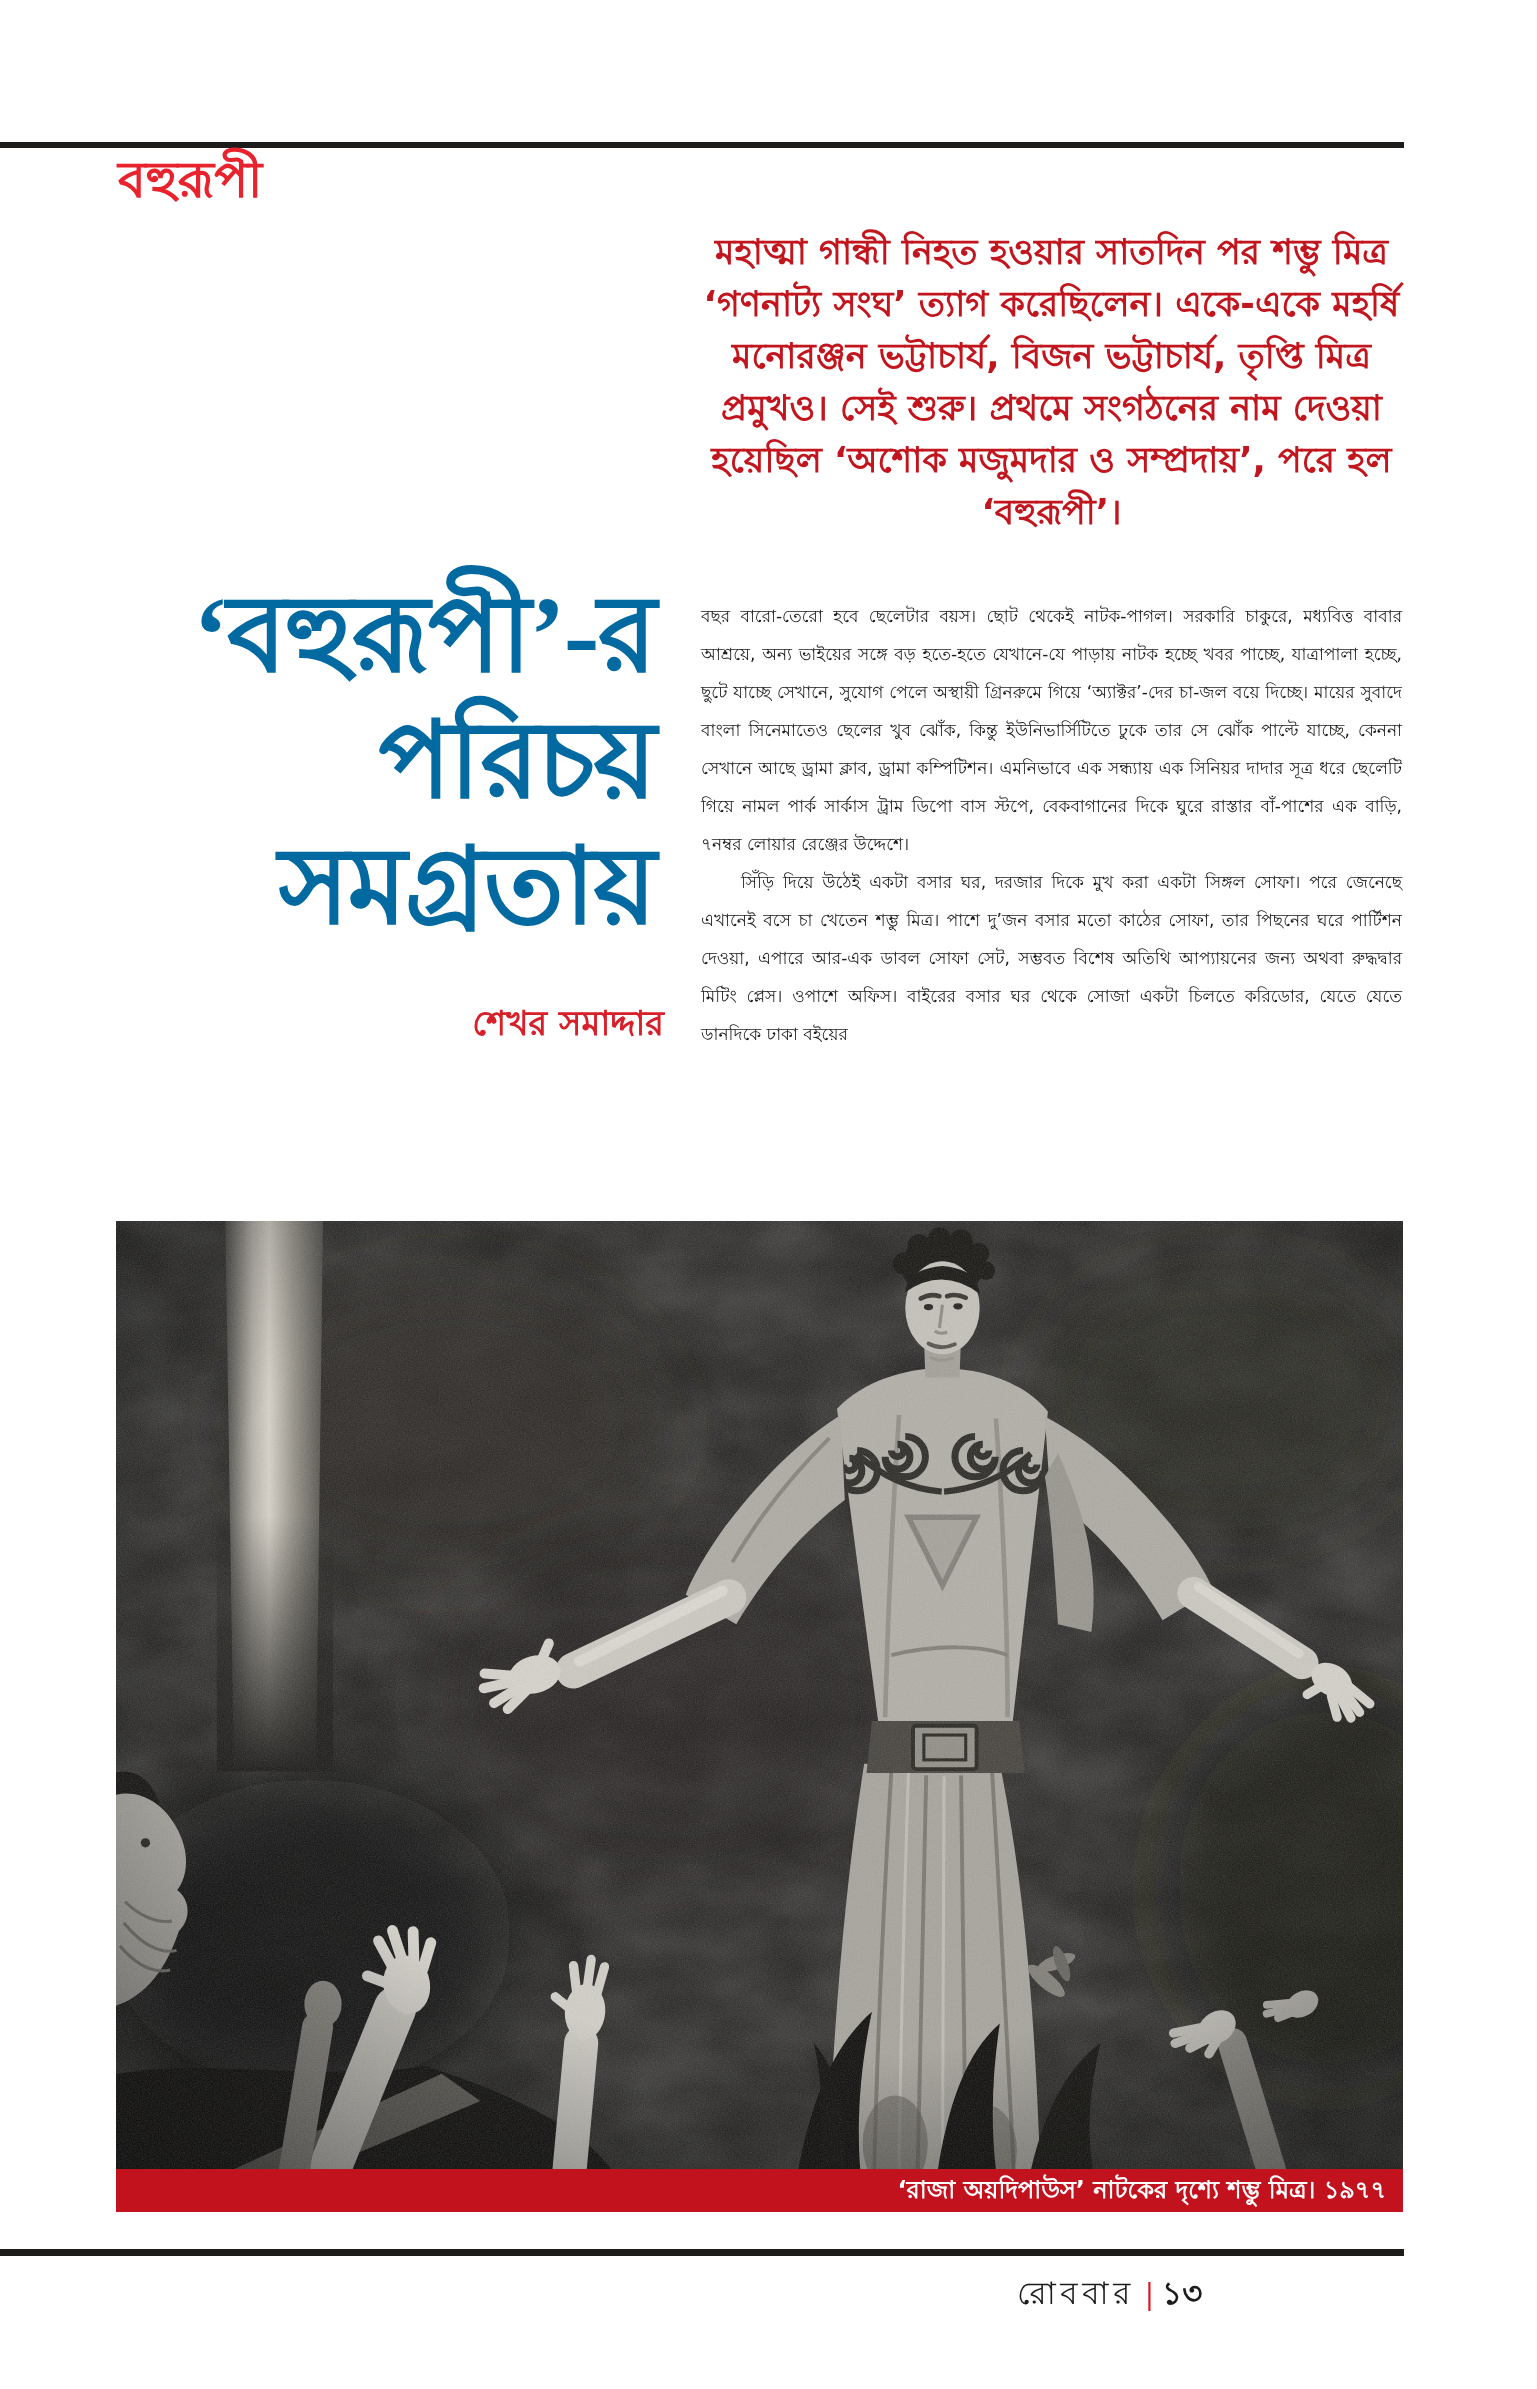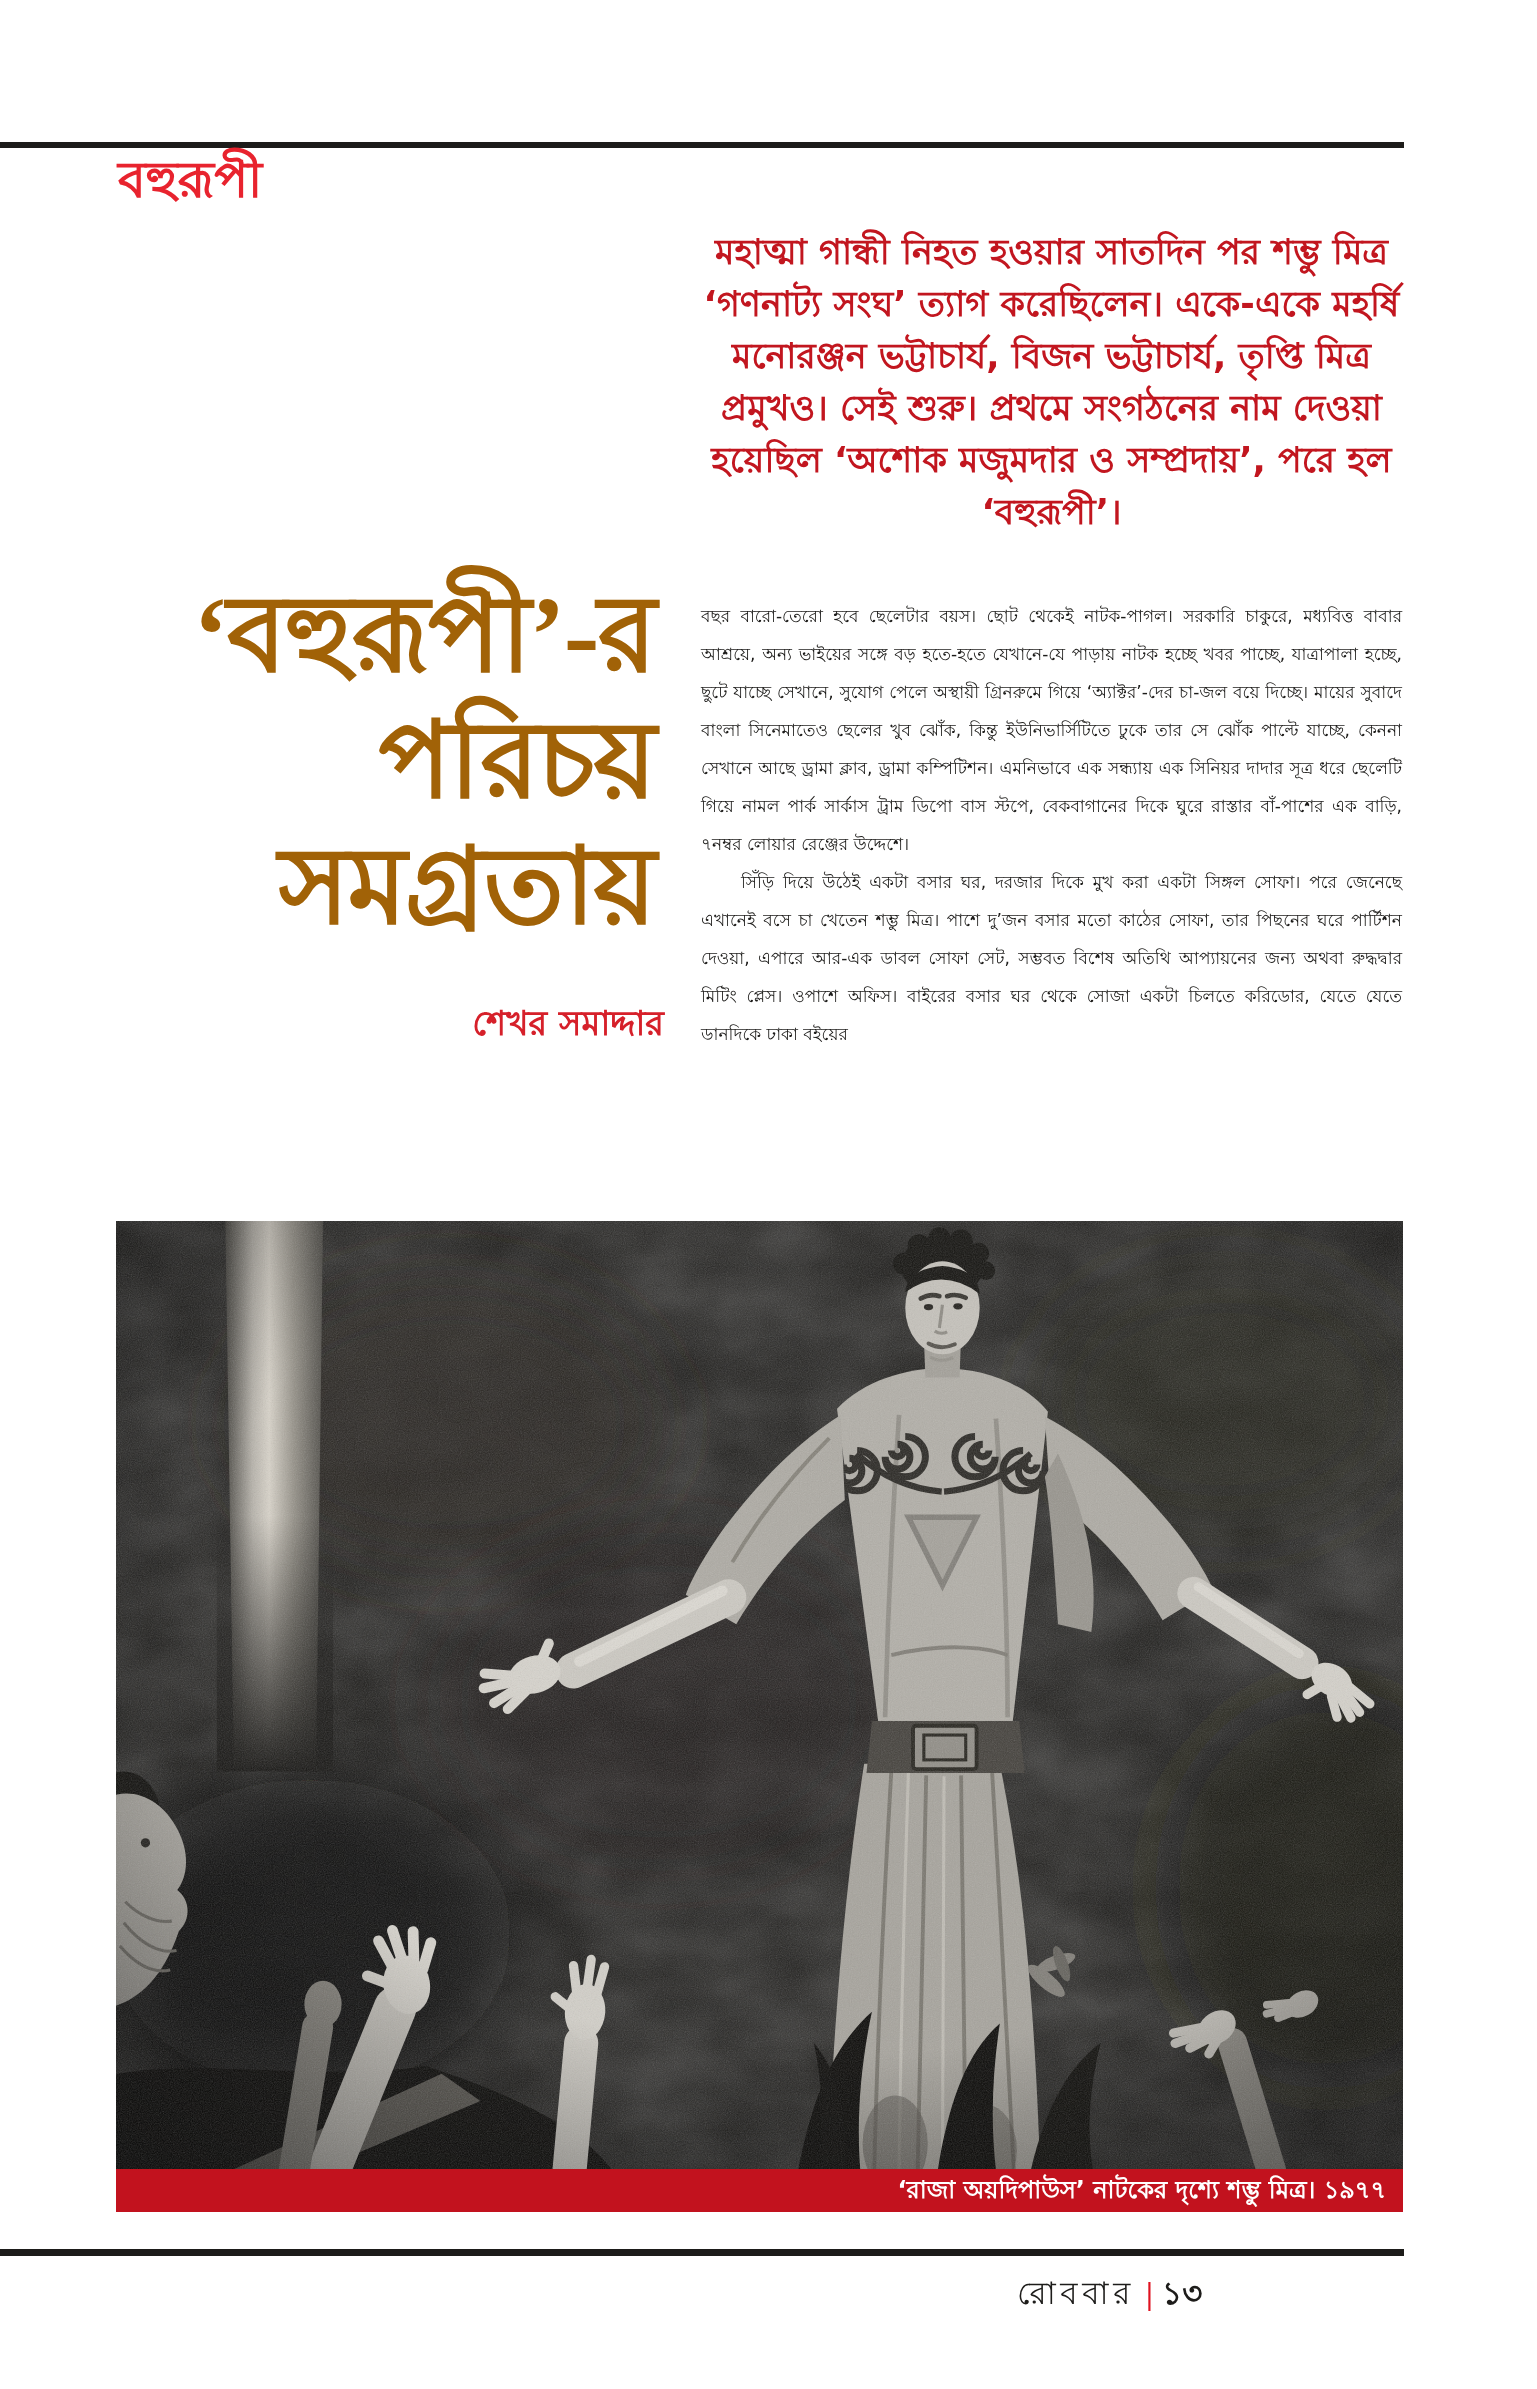--- a/index.html
+++ b/index.html
@@ -19,21 +19,21 @@
     font-size:50px;font-weight:700;line-height:1.1;
     color:#e8232e;
   }
   .standfirst{
     position:absolute;left:701px;top:226px;width:701px;
     font-size:35px;line-height:52px;font-weight:700;
     color:#c2161f;text-align:center;
   }
   .headline{
     position:absolute;left:43px;top:572px;width:612px;
-    text-align:right;color:#a16207;
+    text-align:right;color:#0369a1;
     font-family:"Liberation Serif","DejaVu Serif",serif;
     font-weight:700;font-size:107px;line-height:126px;
     letter-spacing:-1.6px;
   }
   .byline{
     position:absolute;left:52px;top:1003px;width:612px;
     text-align:right;color:#d6202a;
     font-size:34px;font-weight:700;line-height:1.2;
   }
   .article{

